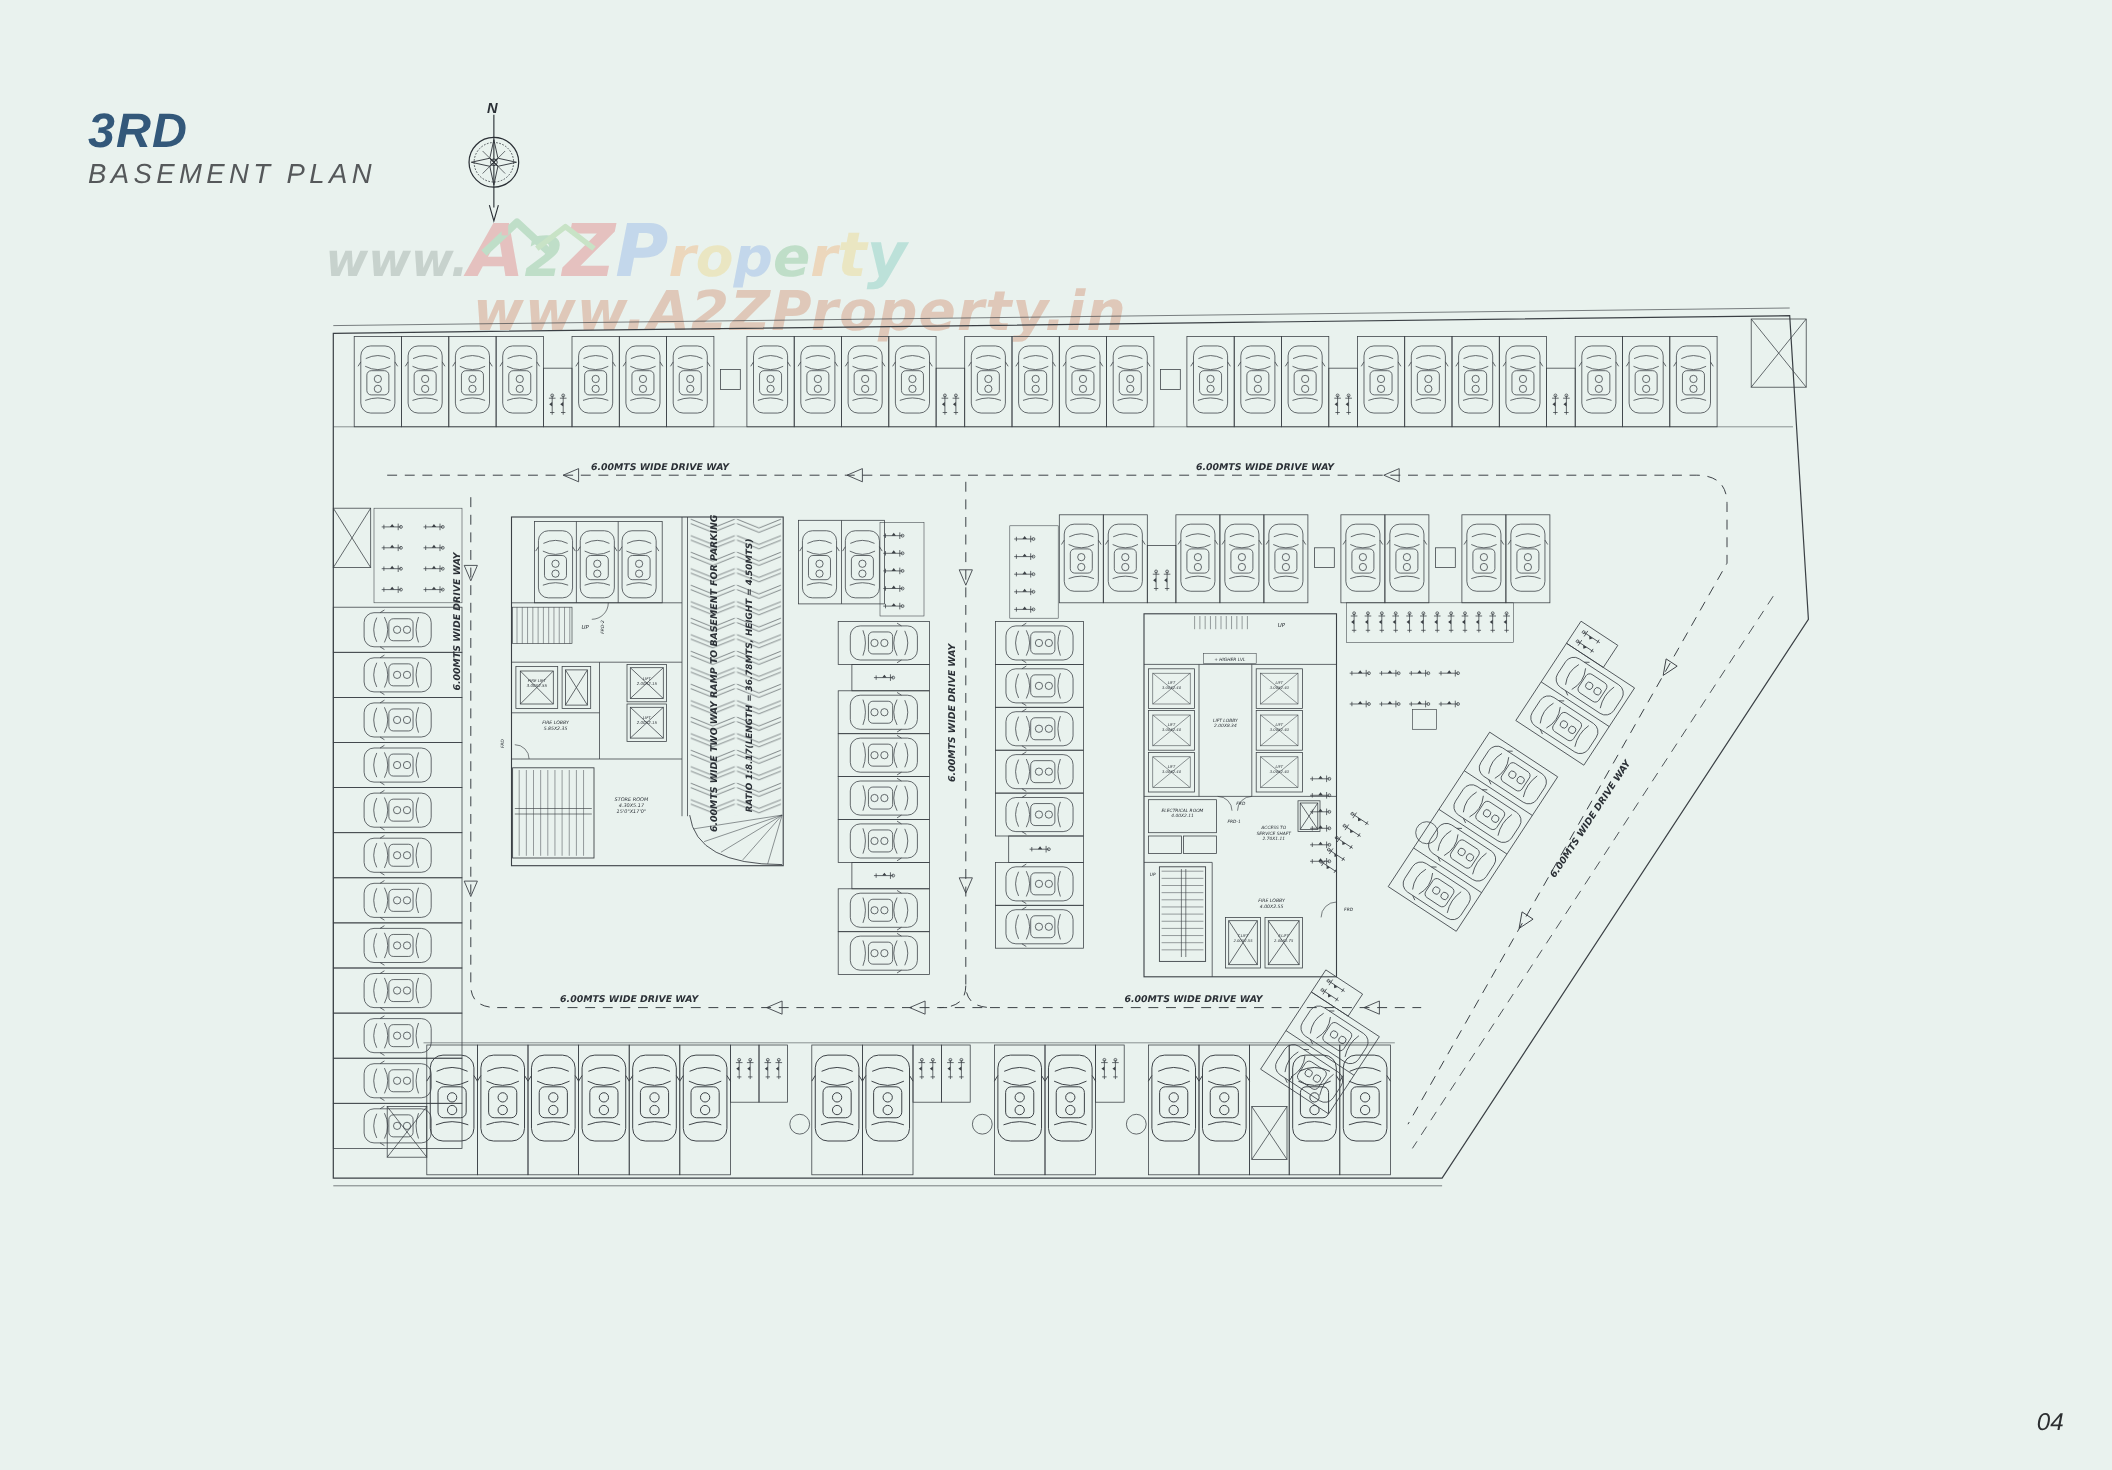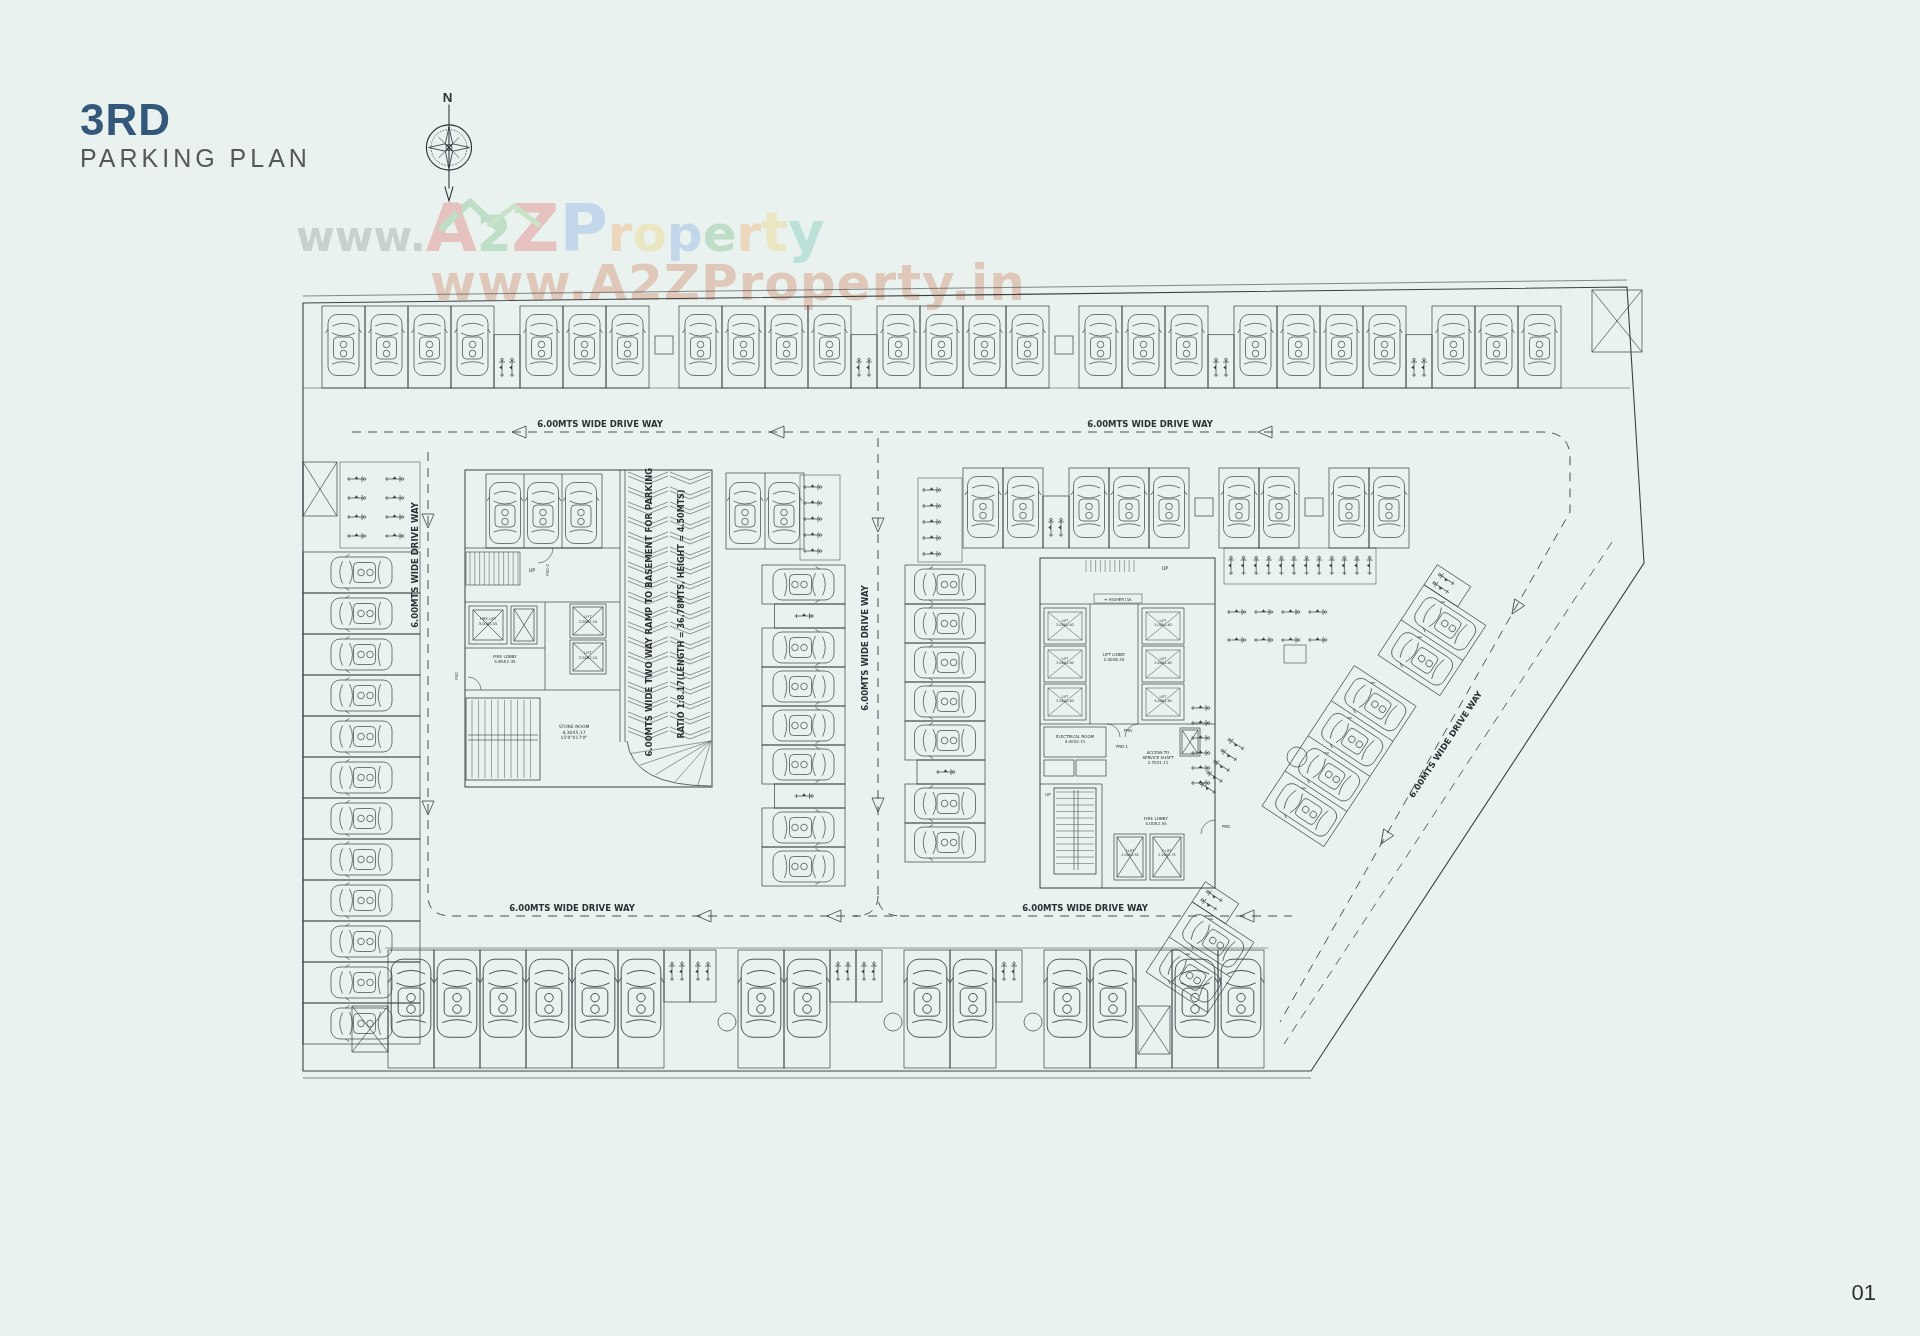--- a/index.html
+++ b/index.html
@@ -1,17 +1,17 @@
 <!DOCTYPE html>
 <html><head>
 <meta charset="utf-8">
 <style>
   html,body{margin:0;padding:0;background:#e9f2ee;}
   .canvas{position:relative;width:1920px;height:1336px;background:#e9f2ee;overflow:hidden;
-          font-family:"Liberation Sans",sans-serif;}
+          font-family:"Liberation Sans",sans-serif;font-style:italic;}
   .titleblock{position:absolute;left:80px;top:98px;}
   .t1{font-size:44px;font-weight:800;color:#33587a;letter-spacing:1px;line-height:1;}
   .t2{font-size:25px;color:#55585a;letter-spacing:4px;margin-top:4px;line-height:1;}
   .compass{position:absolute;left:414px;top:88px;width:72px;height:118px;}
   .watermark{position:absolute;left:296px;top:196px;opacity:.42;white-space:pre;line-height:1;}
   .wm-row{display:flex;align-items:baseline;position:relative;}
   .wm-l{font-weight:700;font-family:"DejaVu Sans",sans-serif;}
   .wm-prefix{font-weight:600;color:#9aa6a1;font-size:42px;font-family:"DejaVu Sans",sans-serif;}
   .wm-under{position:absolute;left:134px;top:62px;font-size:50px;color:#c2410c;opacity:.55;
             font-weight:600;letter-spacing:1px;font-family:"DejaVu Sans",sans-serif;}
@@ -20,21 +20,21 @@
   #plan text{font-family:"DejaVu Sans",sans-serif;fill:#2b3036;}
   .pagenum{position:absolute;right:44px;bottom:30px;font-size:22px;color:#2c2f31;}
 </style>
 </head>
 <body>
 
 <div class="canvas">
 
   <div class="titleblock">
     <div class="t1">3RD</div>
-    <div class="t2">PARKING PLAN</div>
+    <div class="t2">BASEMENT PLAN</div>
   </div>
 
   <svg class="compass" viewBox="0 0 70 115">
     <text x="28" y="14" font-size="13" font-weight="600" fill="#2b3036">N</text>
     <line x1="34" y1="16" x2="34" y2="98" stroke="#2b3036" stroke-width="1"></line>
     <path d="M30 96 L34 110 L38 96" fill="none" stroke="#2b3036" stroke-width="1"></path>
     <circle cx="34" cy="58" r="22" fill="none" stroke="#2b3036" stroke-width="1.1"></circle>
     <circle cx="34" cy="58" r="17.5" fill="none" stroke="#2b3036" stroke-width="0.7" stroke-dasharray="1.5 1.3"></circle>
     <path d="M34 38 L37.5 54 L34 58 L30.5 54 Z M34 78 L37.5 62 L34 58 L30.5 62 Z M14 58 L30 61.5 L34 58 L30 54.5 Z M54 58 L38 61.5 L34 58 L38 54.5 Z" fill="none" stroke="#2b3036" stroke-width="0.8"></path>
     <line x1="24" y1="48" x2="44" y2="68" stroke="#2b3036" stroke-width="0.6"></line>
@@ -584,14 +584,14 @@
         <text x="600" y="427" font-size="8.5" text-anchor="middle" font-weight="700">6.00MTS WIDE DRIVE WAY</text>
         <text x="1150" y="427" font-size="8.5" text-anchor="middle" font-weight="700">6.00MTS WIDE DRIVE WAY</text>
         <text x="418" y="565" font-size="8.5" text-anchor="middle" font-weight="700" transform="rotate(-90 418 565)">6.00MTS WIDE DRIVE WAY</text>
         <text x="868" y="648" font-size="8.5" text-anchor="middle" font-weight="700" transform="rotate(-90 868 648)">6.00MTS WIDE DRIVE WAY</text>
         <text x="572" y="911" font-size="8.5" text-anchor="middle" font-weight="700">6.00MTS WIDE DRIVE WAY</text>
         <text x="1085" y="911" font-size="8.5" text-anchor="middle" font-weight="700">6.00MTS WIDE DRIVE WAY</text>
         <text x="1448" y="746" font-size="8.5" text-anchor="middle" font-weight="700" transform="rotate(-56.7 1448 746)">6.00MTS WIDE DRIVE WAY</text>
       </g>
     </svg>
 
-  <div class="pagenum">01</div>
+  <div class="pagenum">04</div>
 </div>
 
 </body></html>

